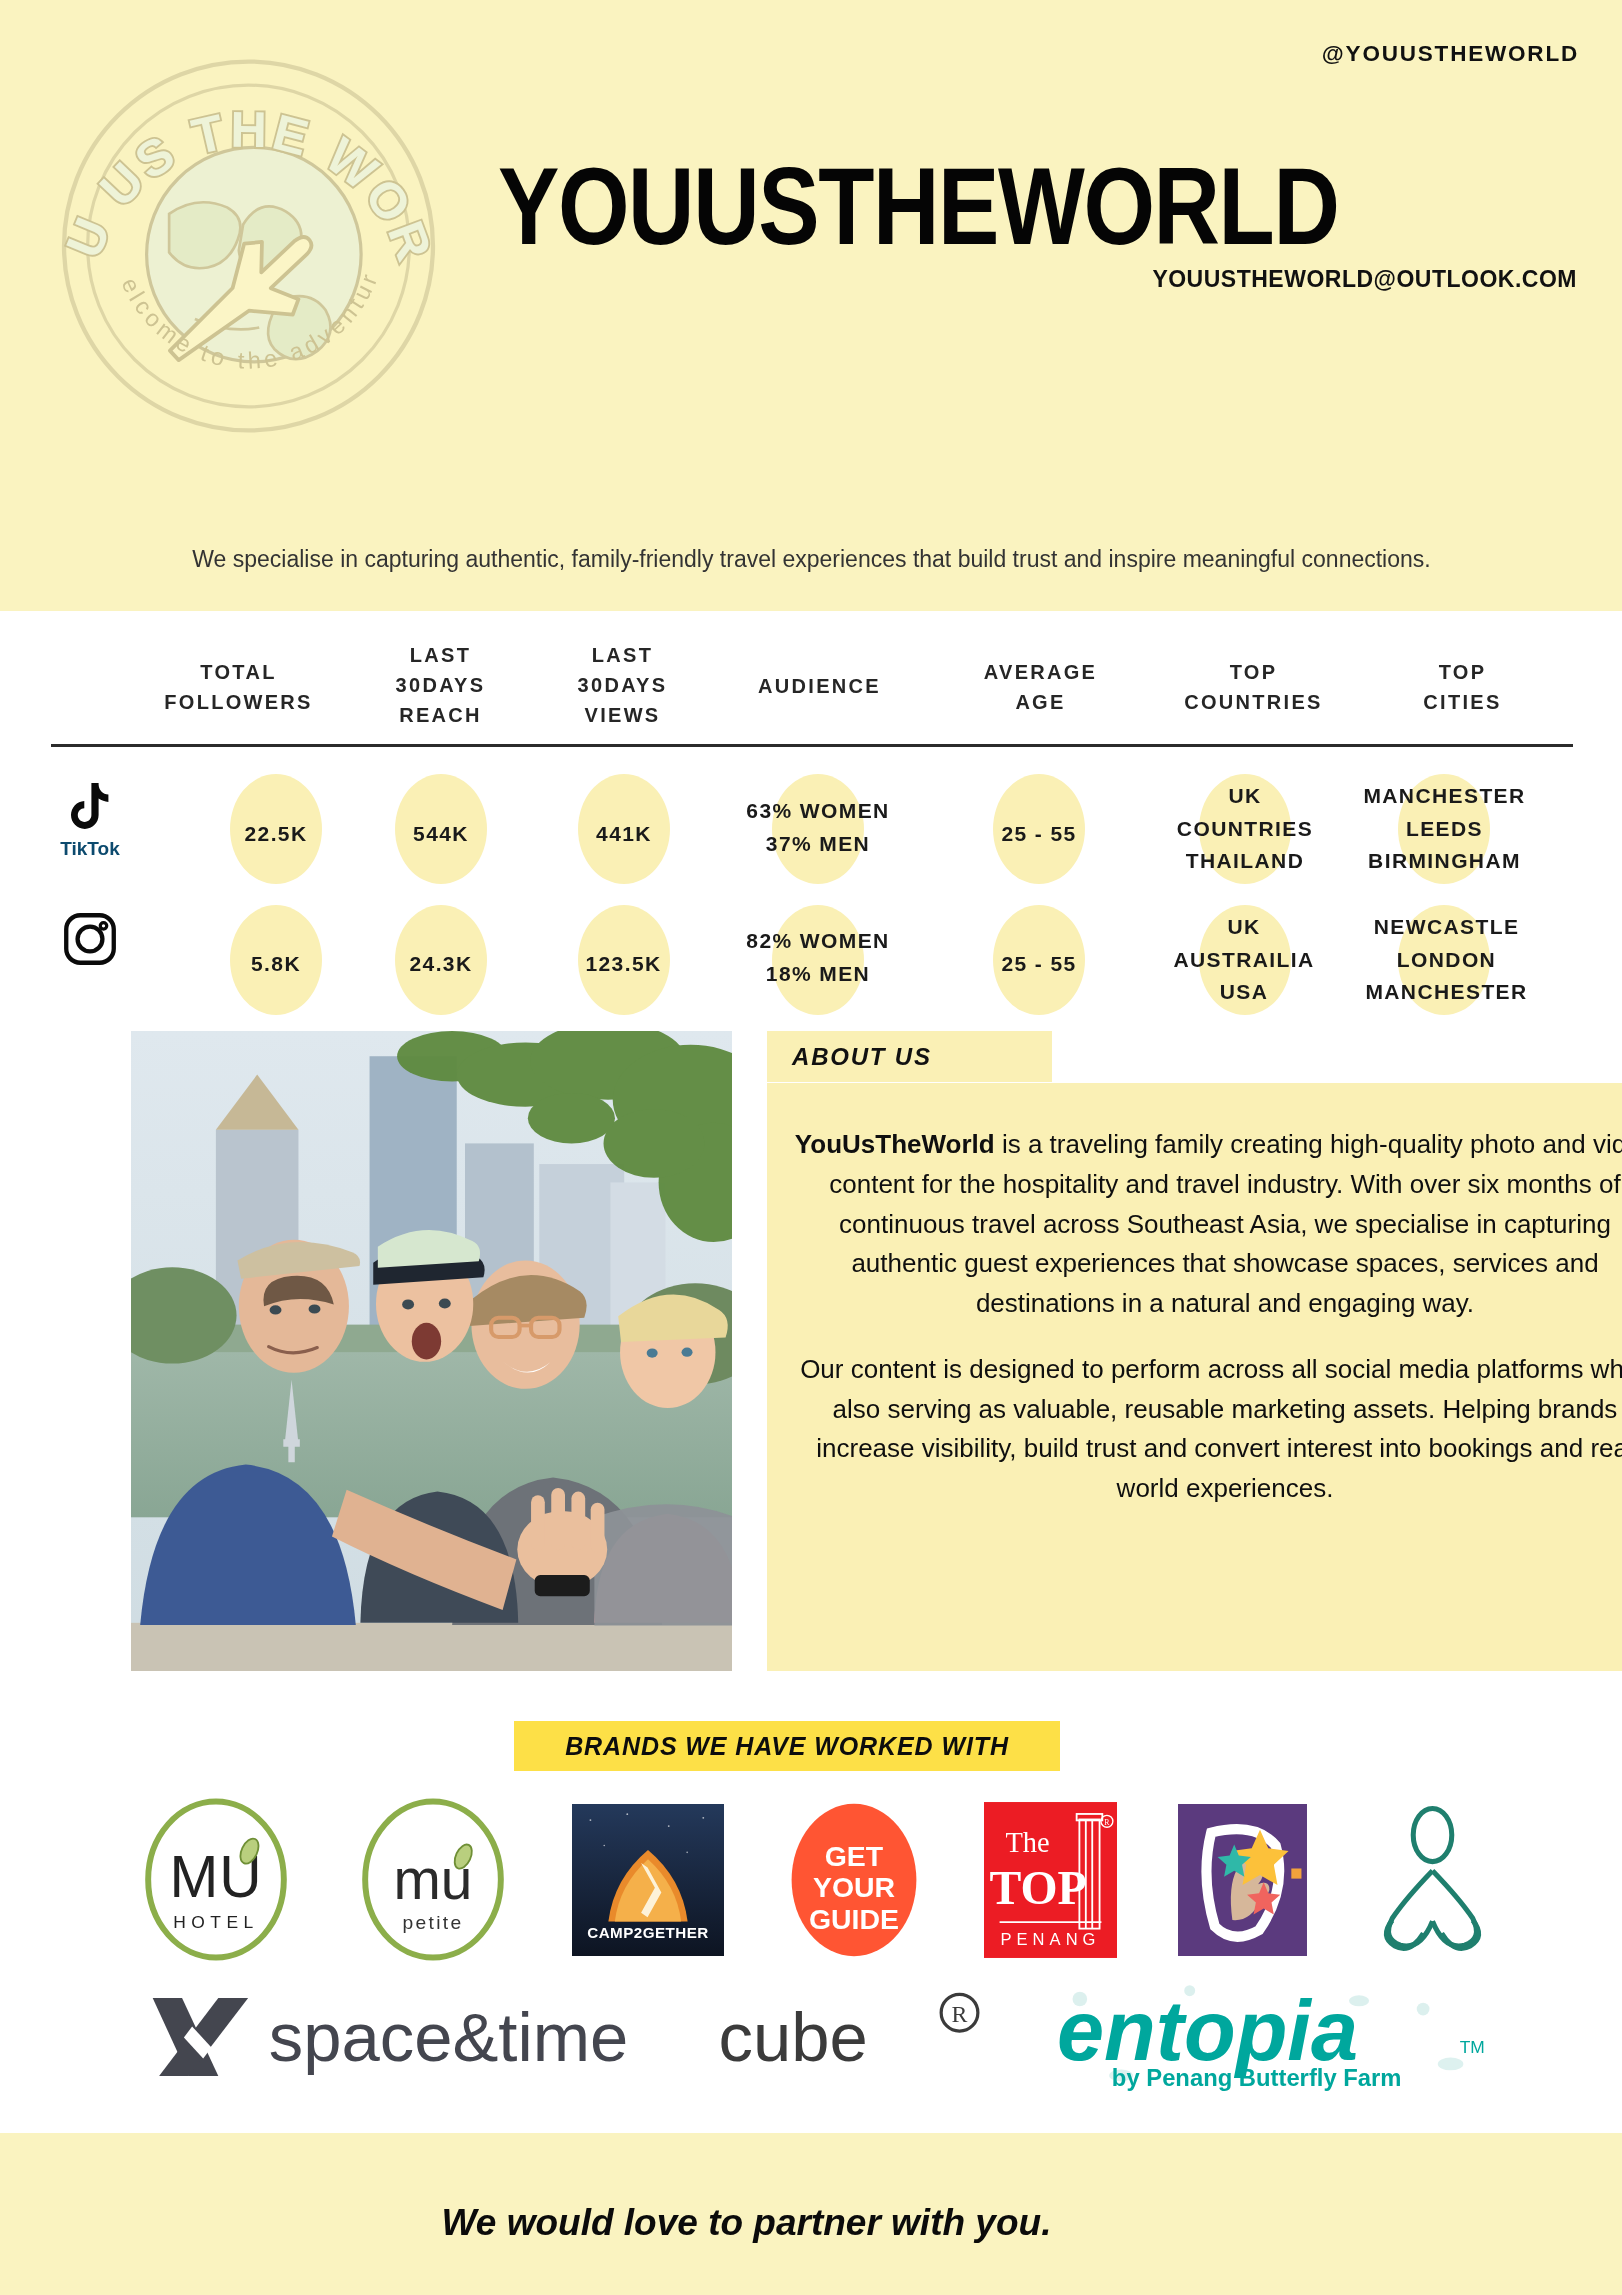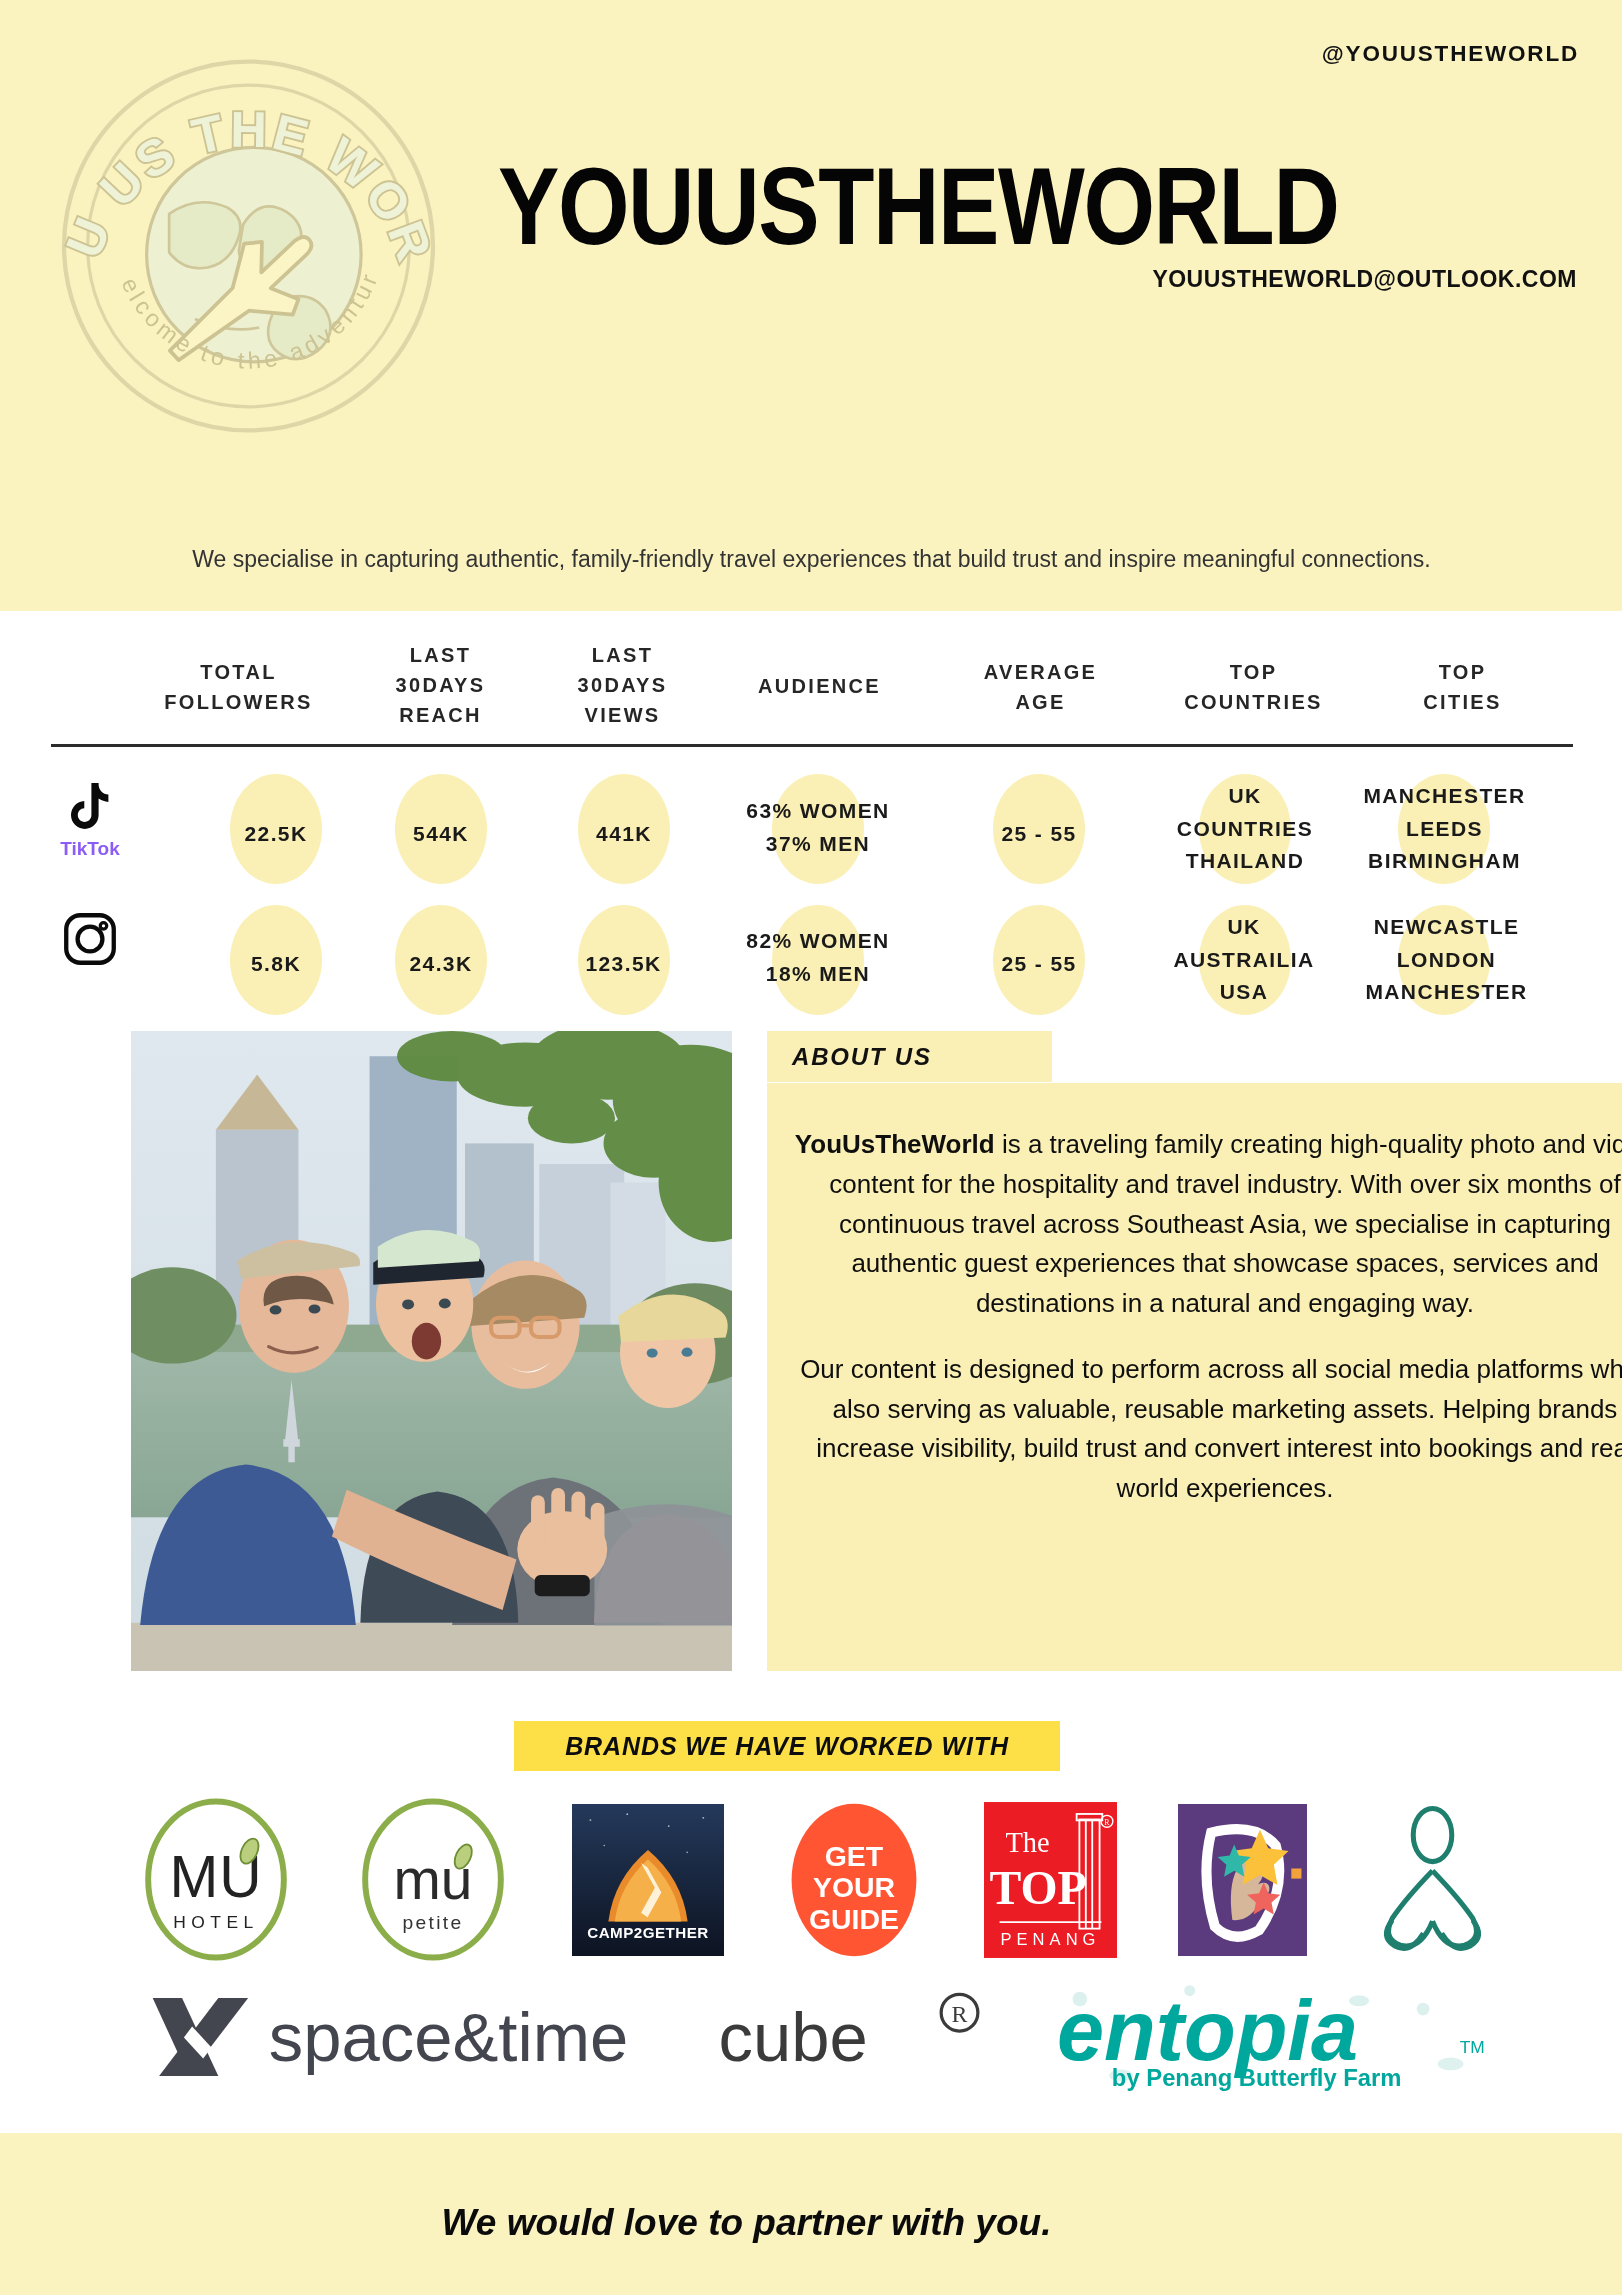--- a/index.html
+++ b/index.html
@@ -54,21 +54,21 @@
   .col-head {
     position:absolute; text-align:center;
     font-size:20px; font-weight:700; letter-spacing:2.3px; color:#262626;
     line-height:1.5;
   }
   #rule {
     position:absolute; left:51px; top:133px; width:1522px; height:3.2px; background:#2b2b2b;
   }
   .plat-icon { position:absolute; width:78px; text-align:center; }
   .plat-icon svg { display:block; margin:0 auto; }
-  .plat-label { font-size:19px; font-weight:700; color:#8b5cf6; margin-top:2.8px; letter-spacing:0px;}
+  .plat-label { font-size:19px; font-weight:700; color:#0c4a6e; margin-top:2.8px; letter-spacing:0px;}
   .blob {
     position:absolute; background:#FAF0B5; border-radius:50%;
   }
   .cell {
     position:absolute; text-align:center;
     font-size:21px; font-weight:700; letter-spacing:1.4px; color:#1a1a1a;
     line-height:1.55;
   }
 
   

